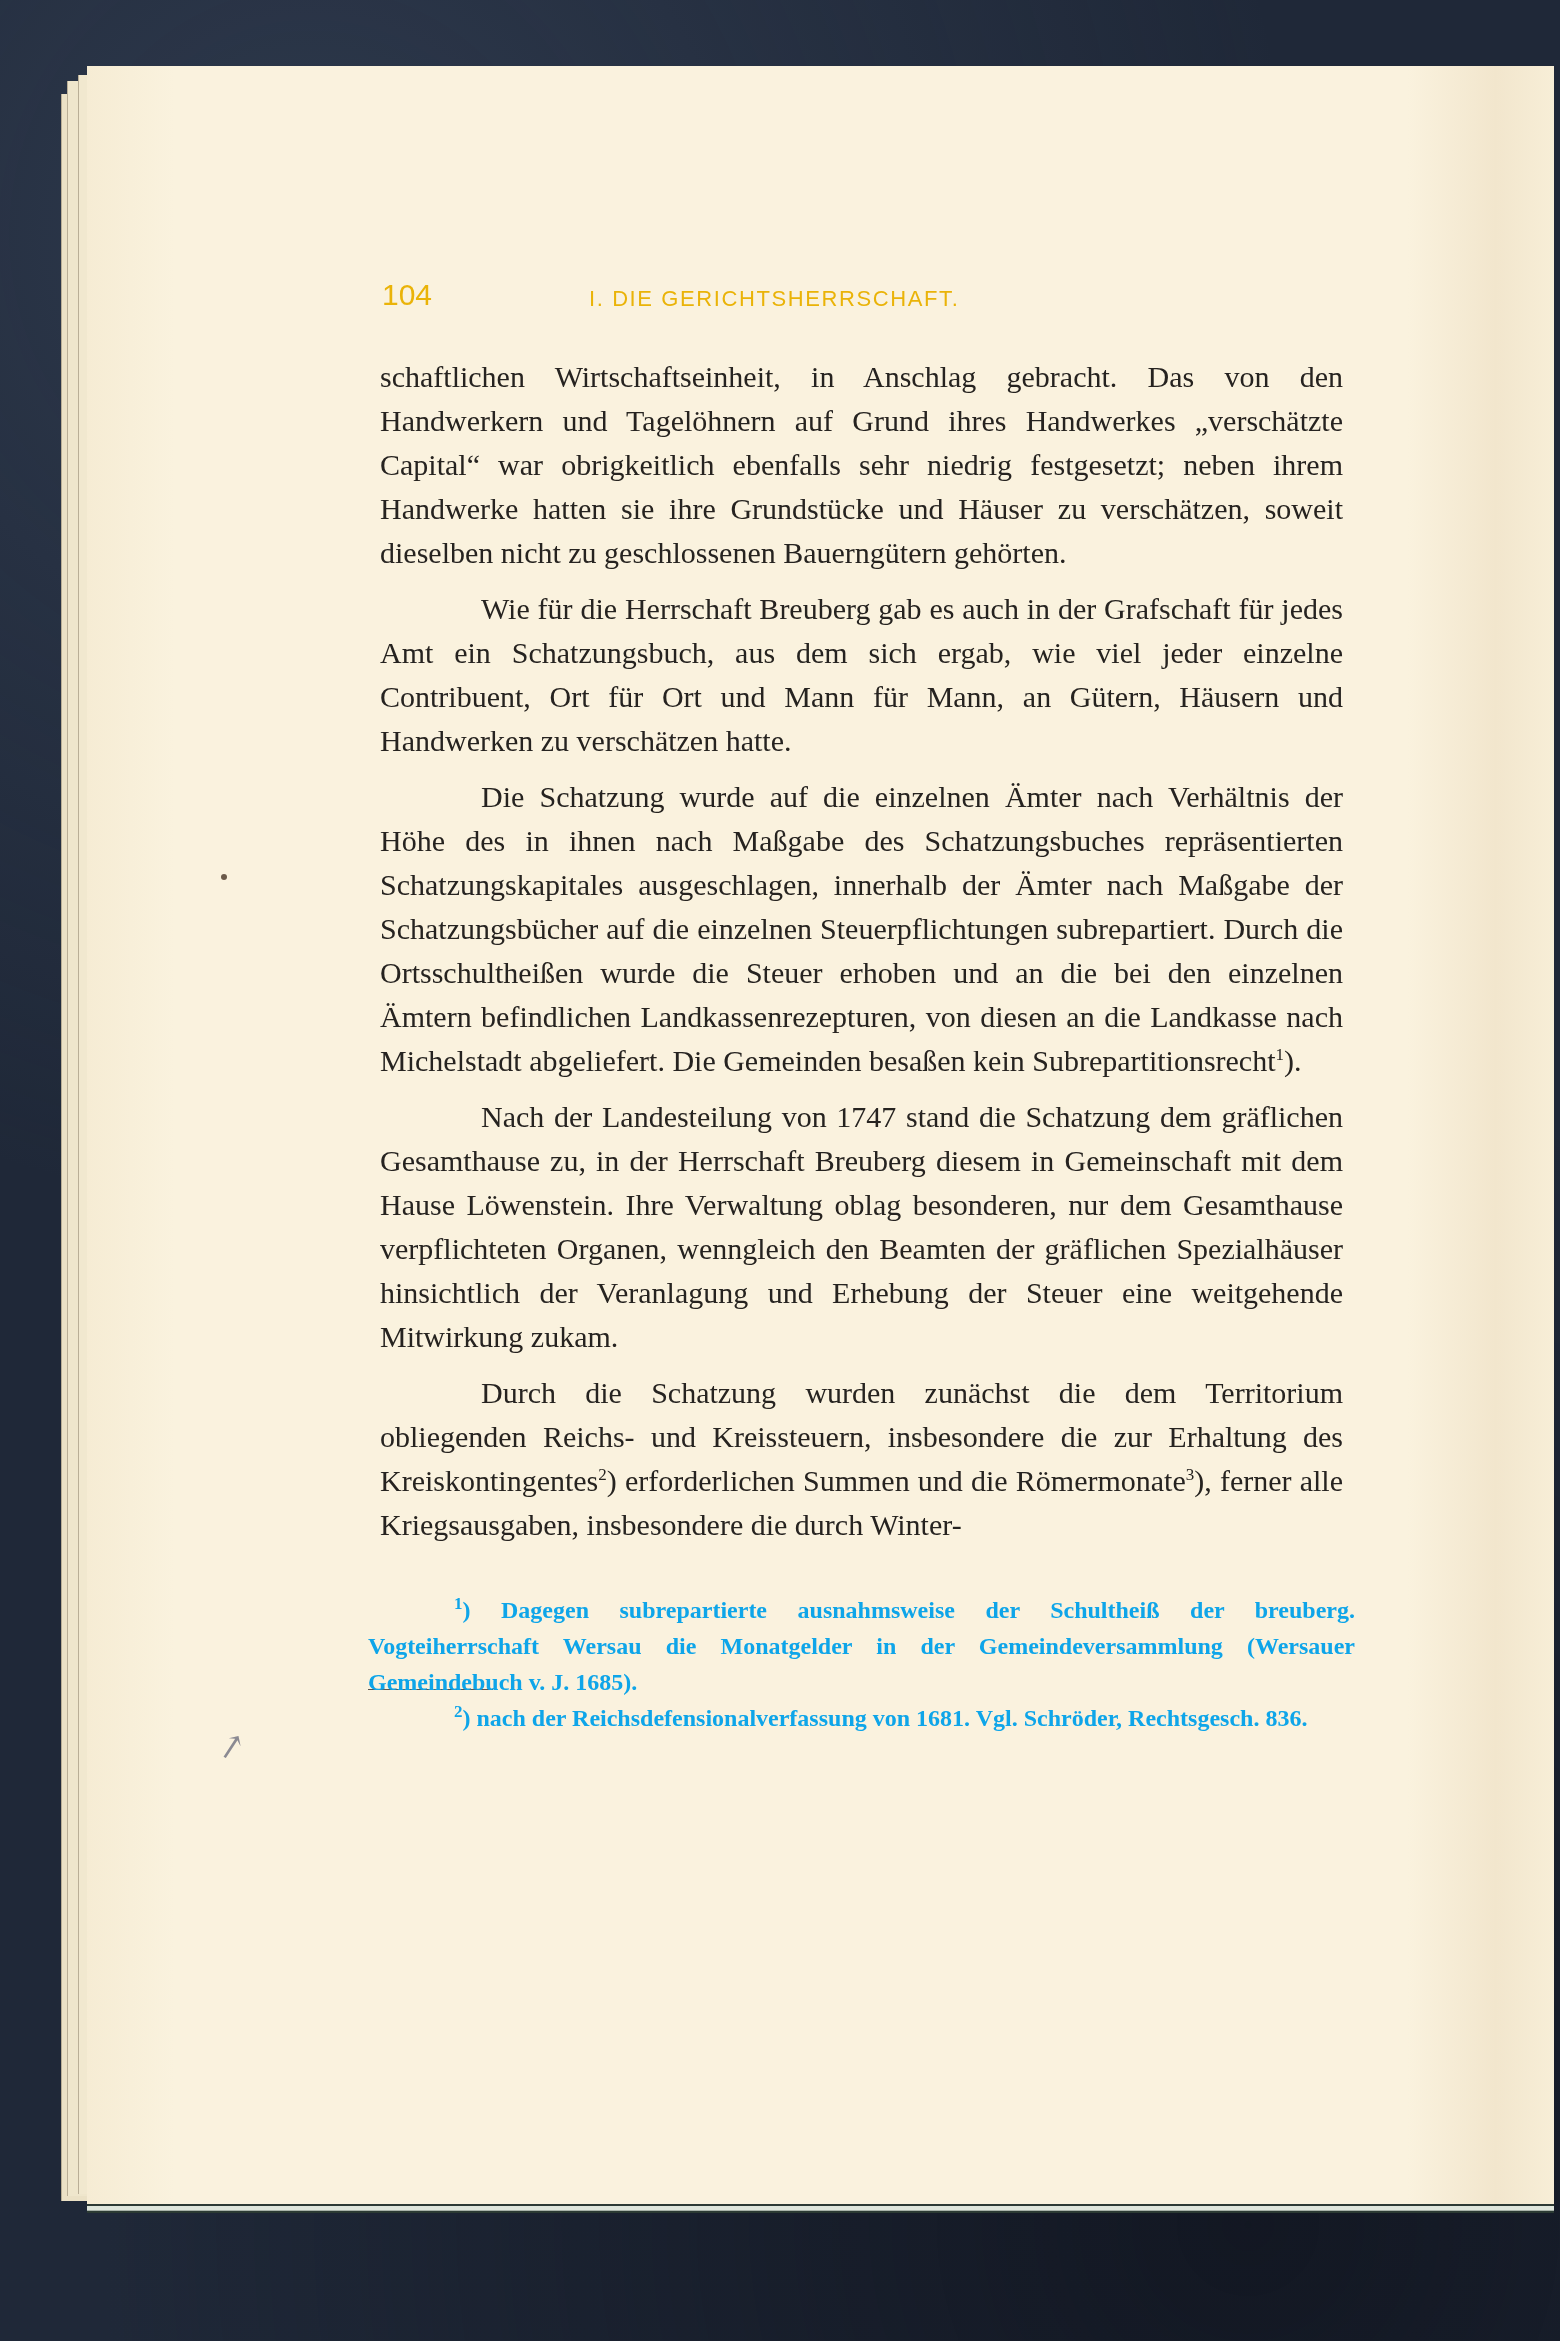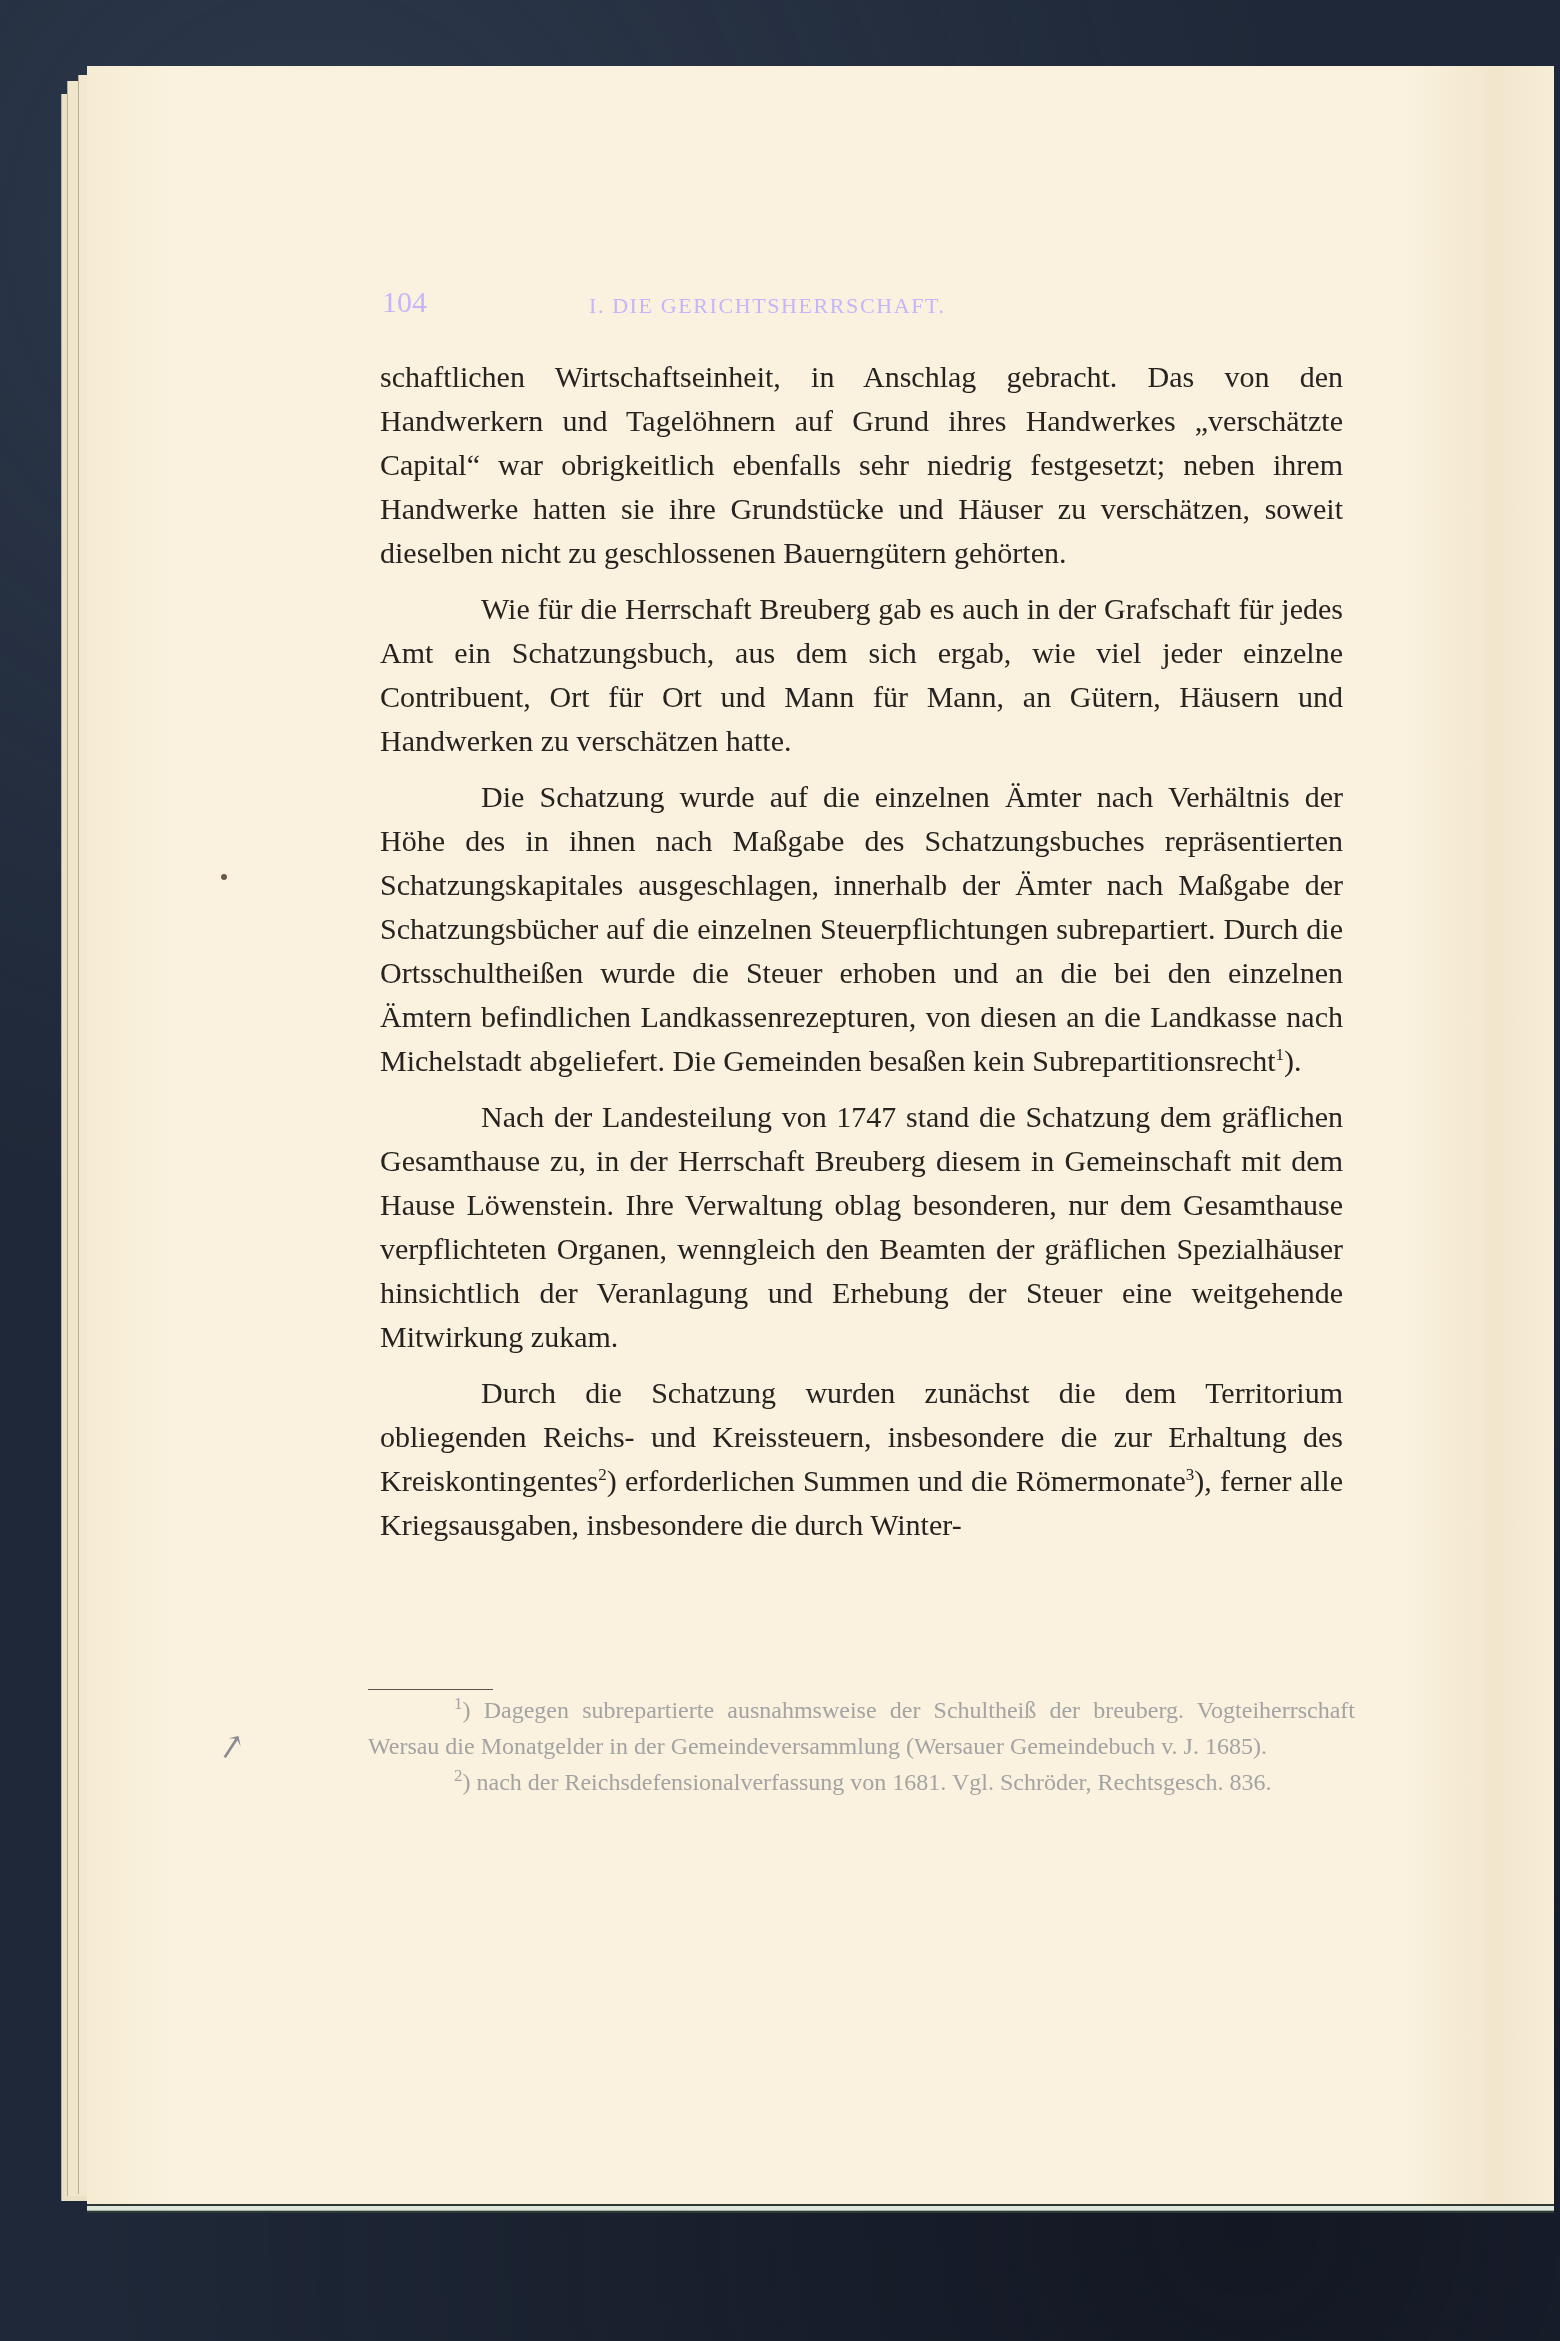--- a/index.html
+++ b/index.html
@@ -18,43 +18,43 @@
   .stack.s3 { left:78px; top:75px; width:1467px; height:2119px; background:#f1e8cf; }
   .page {
     position:absolute; left:87px; top:66px; width:1467px; height:2138px;
     background:#f9f0db;
     background-image: linear-gradient(90deg, #f6ecd4 0, #faf2de 6%, #faf2de 90%, #f2e6cd 96%, #f7eed7 100%);
     border-bottom:2.3px solid #2d3a34;
     box-shadow: 0 4.7px 0 #dfe6dc, 0 7px 0 #2b3a33;
   }
   .header {
     position:absolute; top:278px; left:382px; width:976px; height:47px;
-    font-family:Liberation Serif, serif; color:#c4b5fd;margin-top:7px;
+    font-family:Liberation Sans, sans-serif; color:#eab308;
   }
   .page-num { position:absolute; left:0; top:0; font-size:30px; }
   .running-head {
     position:absolute; left:207px; top:7.8px; font-size:22px; letter-spacing:1.6px;
   }
   .body-text {
     position:absolute; left:368px; top:343px; width:987px;
     font-family:"Liberation Serif","DejaVu Serif",serif; font-size:30px;
     line-height:44px; color:#262320; text-align:justify;
   }
   .body-text p { margin:12px; text-indent:0; }
   .body-text p.indent { text-indent:101px; }
   .body-text p { text-align-last:left; }
   sup { font-size:17px; line-height:0; vertical-align:super; }
   .rule {
     position:absolute; left:368px; top:1689px; width:125px; height:0;
     border-top:1.6px solid #5a5550;
   }
   .footnotes {
-    position:absolute; left:368px; top:1692px; width:987px;
+    position:absolute; left:368px; top:1592px; width:987px;
     font-family:"Liberation Serif","DejaVu Serif",serif; font-size:24px;
-    line-height:36px; color:#a3a3a3; text-align:justify;
+    line-height:36px; color:#0ea5e9; text-align:justify;font-weight:bold;
   }
   .footnotes p { margin:0; text-indent:86px; }
   .margin-mark {
     position:absolute; left:217px; top:1726px; font-family:"DejaVu Serif",serif;
     font-size:34px; color:#8b8a92; font-style:italic; transform:rotate(-12deg);
   }
   .margin-dot {
     position:absolute; left:221px; top:874px; width:6.2px; height:6.2px; border-radius:50%;
     background:#6b5a4a;
   }

